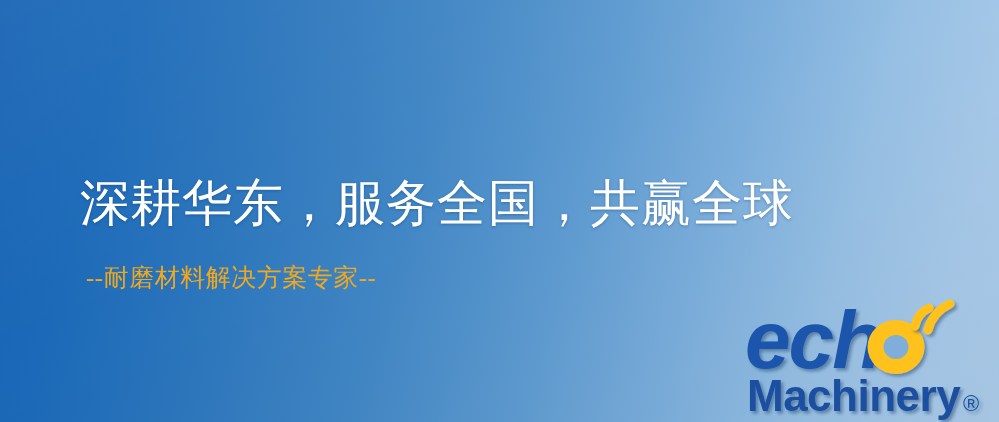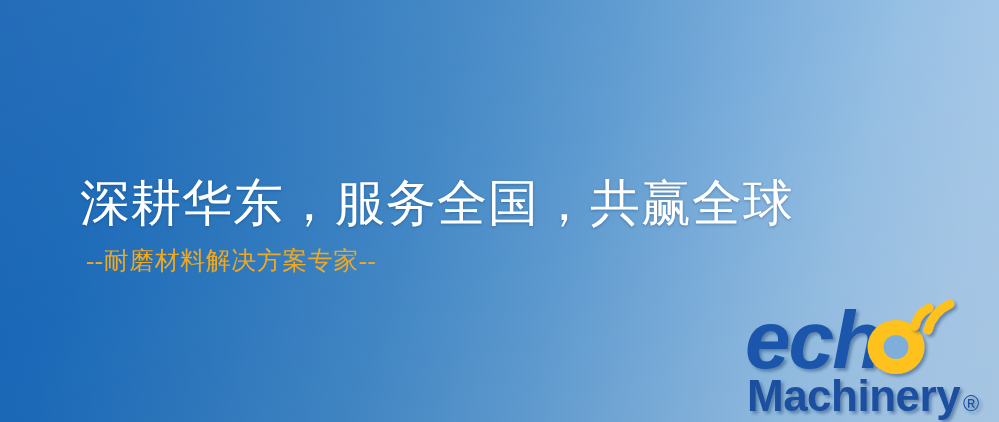--- a/index.html
+++ b/index.html
@@ -51,21 +51,21 @@
     letter-spacing: 1px;
     white-space: nowrap;
     text-shadow: 0 1px 3px rgba(10,50,95,0.35);
     z-index: 3;
     margin-top: 31px;
   }
 
   .subtitle {
     position: absolute;
     left: 86px;
-    top: 248px;
+    top: 265px;
     font-family: "Liberation Serif", "DejaVu Serif", serif;
     font-size: 25px;
     line-height: 1.0;
     color: #F0A81E;
     letter-spacing: 0.5px;
     white-space: nowrap;
     z-index: 3;
   }
 
   

